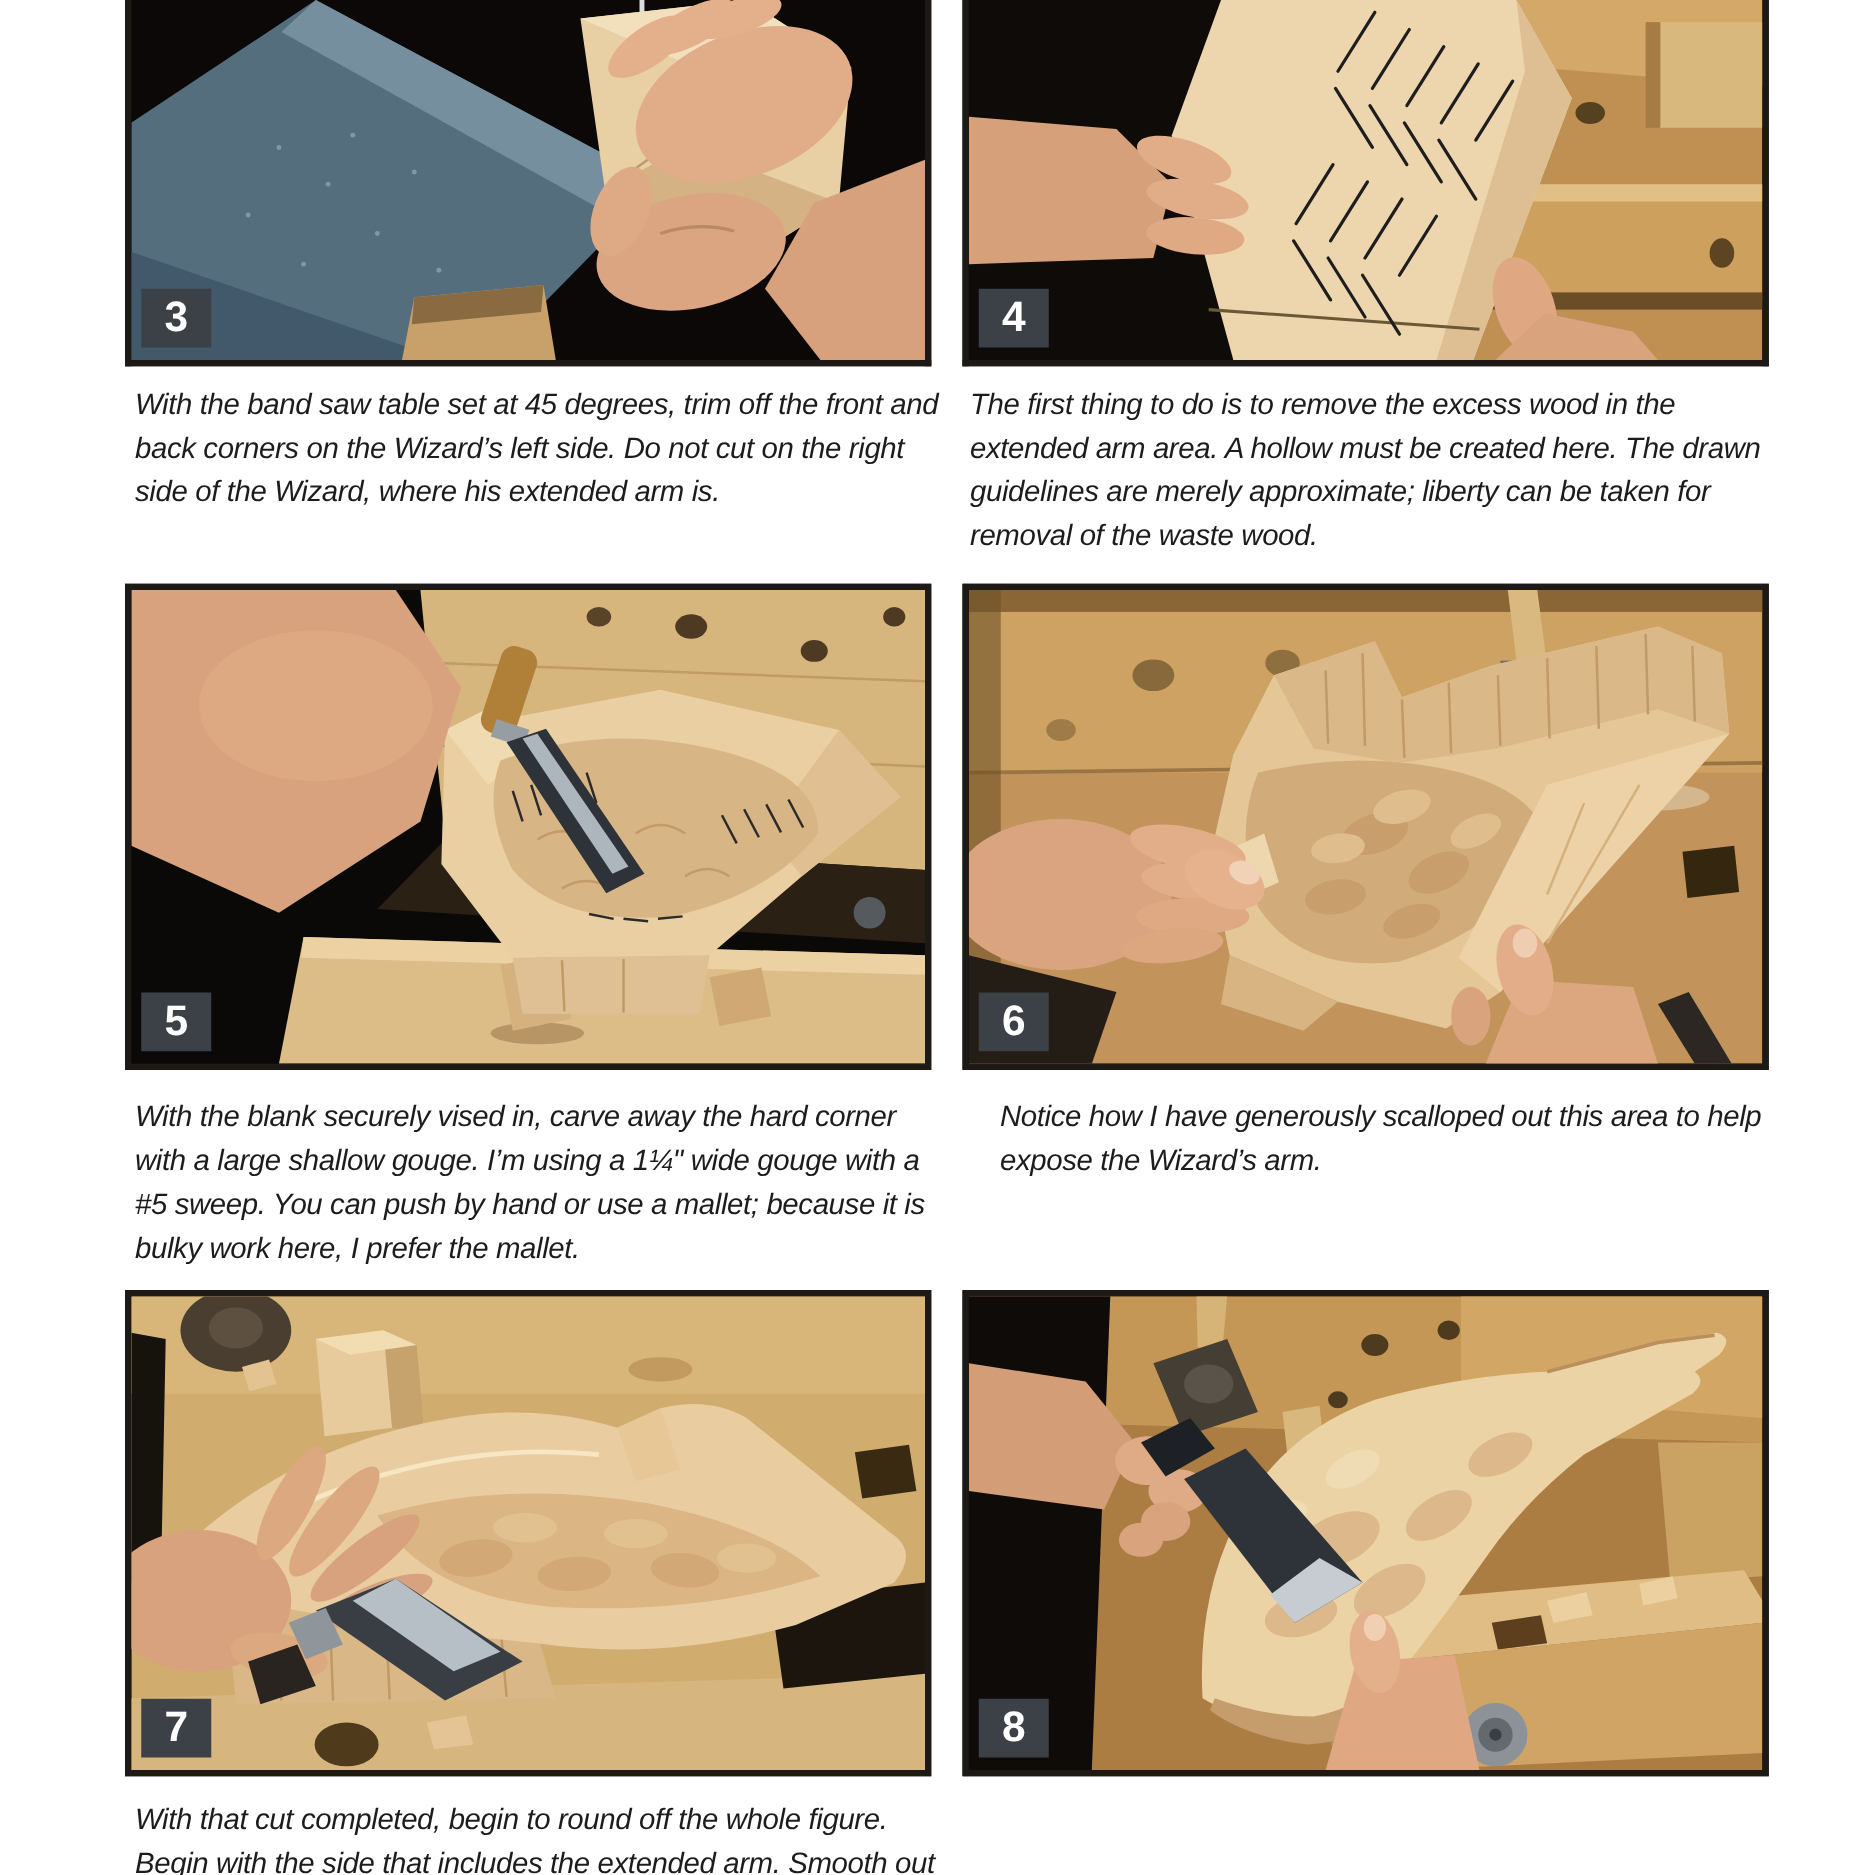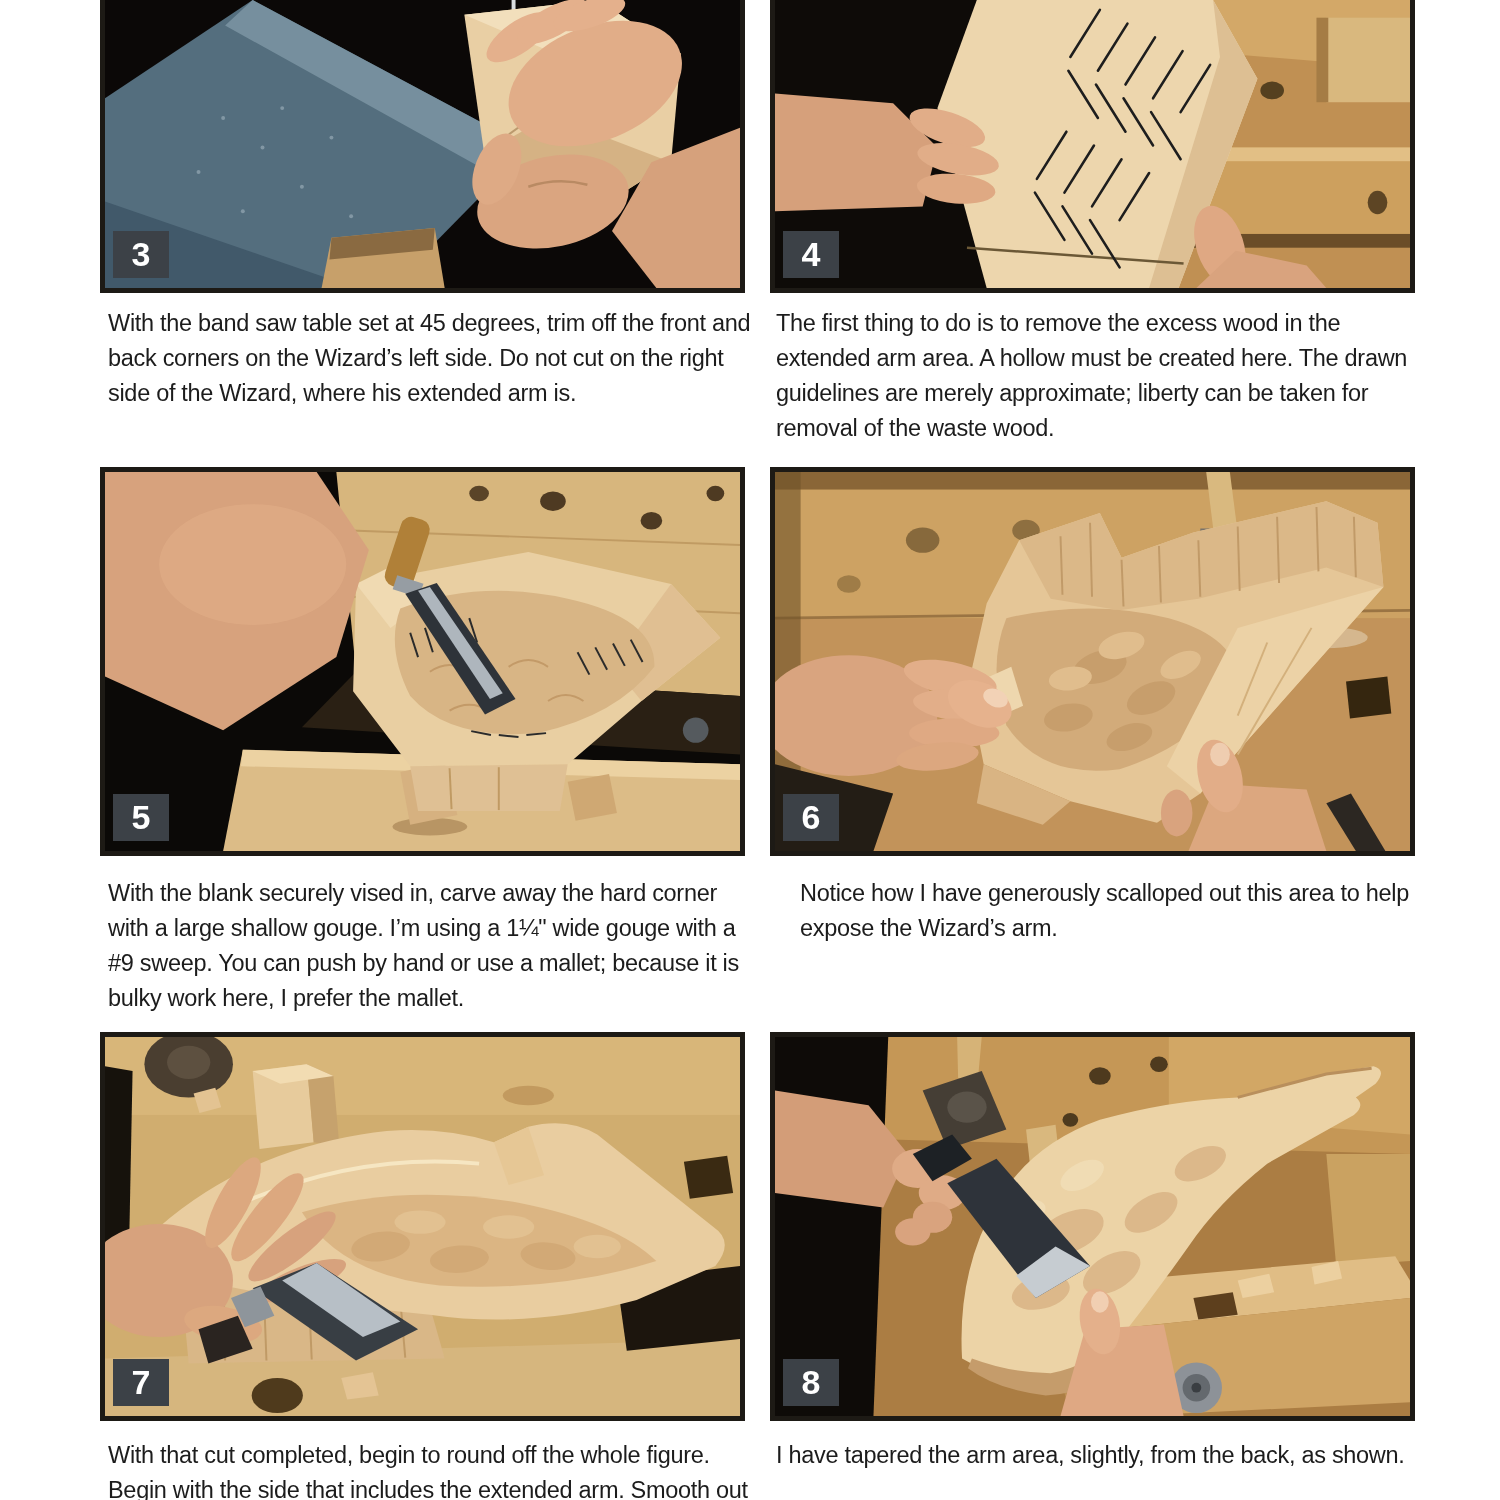--- a/index.html
+++ b/index.html
@@ -6,21 +6,21 @@
   #page{position:relative;width:1500px;height:1500px;background:#ffffff;overflow:hidden;
         font-family:"Liberation Sans",sans-serif;}
   .photo{position:absolute;width:645px;background:#111;border:5px solid #1d1a15;
          box-sizing:border-box;overflow:hidden;}
   .photo.toprow{border-top:none;}
   .photo svg{display:block;width:100%;height:100%;}
   .badge{position:absolute;left:8px;bottom:10px;width:56px;height:47px;background:#3c4147;
          color:#ffffff;font-weight:bold;font-size:34px;display:flex;align-items:center;
          justify-content:center;font-family:"Liberation Sans",sans-serif;}
   .caption{position:absolute;width:644px;margin:0;color:#1c1c1c;font-size:23.5px;
-           line-height:35px;letter-spacing:-0.3px;}
+           line-height:35px;letter-spacing:-0.3px;font-style:italic;}
 </style>
 </head>
 <body>
 
 <div id="page">
 
   <div class="photo toprow" style="left:100px;top:0;height:293px;">
     <svg viewBox="0 0 645 293" preserveAspectRatio="none">
       <rect width="645" height="293" fill="#0b0807"></rect>
       <polygon points="150,0 430,150 290,293 0,293 0,100" fill="#546e7e"></polygon>
@@ -212,21 +212,21 @@
       <ellipse cx="208" cy="238" rx="34" ry="22" fill="#e6b28d" transform="rotate(24 208 238)"></ellipse>
       <ellipse cx="224" cy="232" rx="13" ry="9" fill="#f2d2b6" transform="rotate(24 224 232)"></ellipse>
       <polygon points="420,389 448,320 540,326 560,389" fill="#dca77f"></polygon>
       <ellipse cx="452" cy="312" rx="22" ry="38" fill="#e2ad88" transform="rotate(-14 452 312)"></ellipse>
       <ellipse cx="452" cy="290" rx="10" ry="12" fill="#efcdb0"></ellipse>
       <ellipse cx="408" cy="350" rx="16" ry="24" fill="#d9a37e"></ellipse>
     </svg>
     <div class="badge">6</div>
   </div>
 
-  <p class="caption" style="left:108px;top:876px;">With the blank securely vised in, carve away the hard corner with a large shallow gouge. I’m using a 1¼" wide gouge with a #9 sweep. You can push by hand or use a mallet; because it is bulky work here, I prefer the mallet.</p>
+  <p class="caption" style="left:108px;top:876px;">With the blank securely vised in, carve away the hard corner with a large shallow gouge. I’m using a 1¼" wide gouge with a #5 sweep. You can push by hand or use a mallet; because it is bulky work here, I prefer the mallet.</p>
   <p class="caption" style="left:800px;top:876px;">Notice how I have generously scalloped out this area to help expose the Wizard’s arm.</p>
 
   <div class="photo" style="left:100px;top:1032px;height:389px;">
     <svg viewBox="0 0 645 389" preserveAspectRatio="none">
       <rect width="645" height="389" fill="#d0ad6f"></rect>
       <rect width="645" height="80" fill="#d8b679"></rect>
       <polygon points="0,30 28,35 24,240 0,235" fill="#16120c"></polygon>
       <ellipse cx="85" cy="28" rx="45" ry="34" fill="#4a3e30"></ellipse>
       <ellipse cx="85" cy="26" rx="22" ry="17" fill="#5d5040"></ellipse>
       <polygon points="150,35 205,28 212,108 157,115" fill="#e7cb9c"></polygon>
@@ -321,15 +321,14 @@
       <polygon points="175,150 225,125 320,235 265,268" fill="#2e333a"></polygon>
       <polygon points="285,215 320,235 265,268 245,245" fill="#c6ccd1"></polygon>
       <polygon points="290,389 315,300 395,295 415,389" fill="#dfa883"></polygon>
       <ellipse cx="330" cy="292" rx="20" ry="34" fill="#e4b08b" transform="rotate(-10 330 292)"></ellipse>
       <ellipse cx="330" cy="272" rx="9" ry="11" fill="#f1cfb2"></ellipse>
     </svg>
     <div class="badge">8</div>
   </div>
 
   <p class="caption" style="left:108px;top:1438px;">With that cut completed, begin to round off the whole figure. Begin with the side that includes the extended arm. Smooth out the valley created from Step 5, integrating the arm area into the shape of the figure.</p>
-  <p class="caption" style="left:776px;top:1438px;">I have tapered the arm area, slightly, from the back, as shown.</p>
 
 </div>
 
 </body></html>

